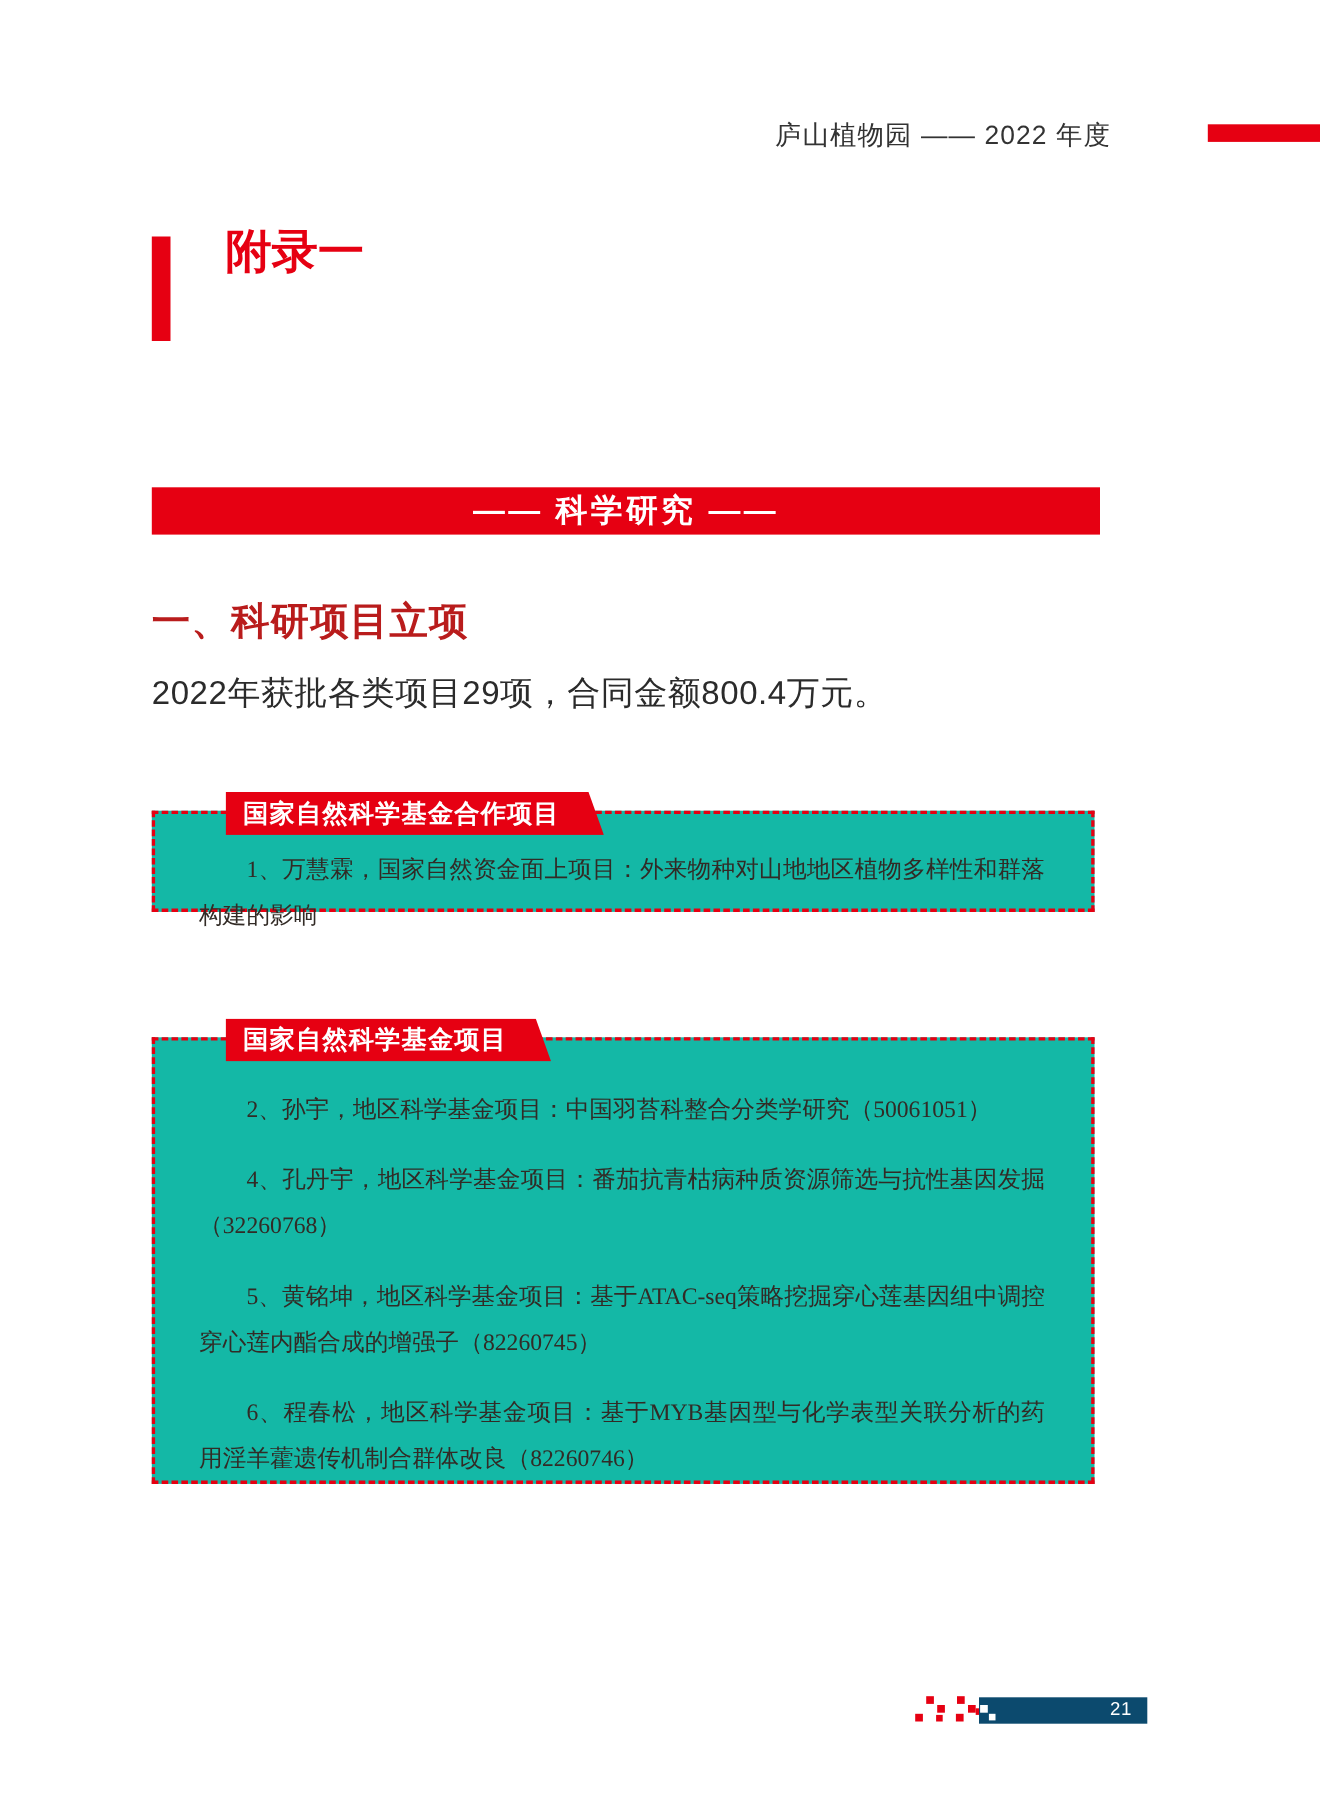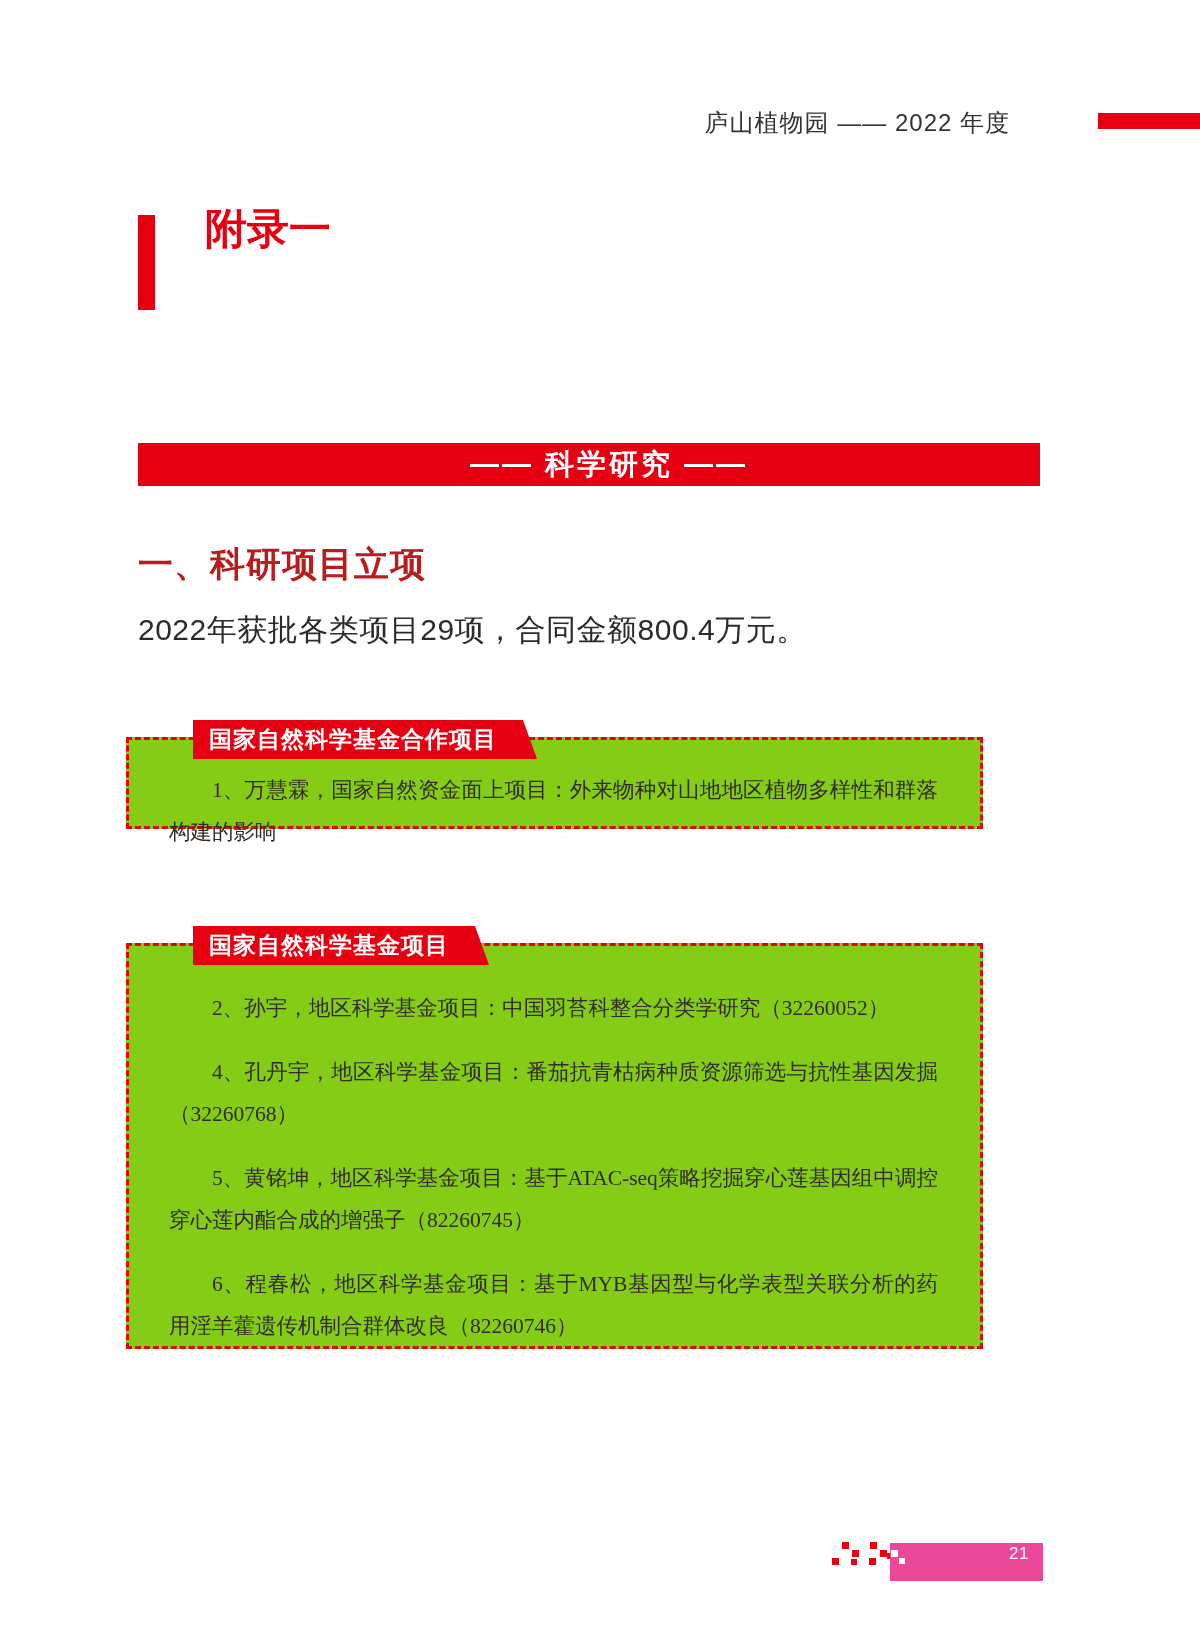--- a/index.html
+++ b/index.html
@@ -23,38 +23,38 @@
   .appendix{position:absolute;left:138px;top:205px;}
   .appendix-bar{
     position:absolute;left:0;top:10px;width:17px;height:95px;background:#e60012;
   }
   .appendix-text{margin-left:67px;color:#e60012;}
   .appendix-title{font-size:42px;font-weight:bold;line-height:1.15;text-align:right;}
   .appendix-subtitle{font-size:39px;font-weight:500;line-height:1.25;margin-top:6px;}
   
   .banner{
     position:absolute;left:138px;top:443px;width:862px;height:43px;
-    background:#e60012;display:flex;align-items:center;justify-content:center;padding-left:40px;
+    background:#e60012;display:flex;align-items:center;justify-content:center;
   }
   .banner-text{
     color:#ffffff;font-size:29px;font-weight:bold;letter-spacing:3px;
   }
   
   .section-heading{
     position:absolute;left:138px;top:541px;
     color:#b91c1c;font-size:35px;font-weight:bold;letter-spacing:1px;
   }
   .section-intro{
     position:absolute;left:138px;top:610px;
     color:#2b2b2b;font-size:30px;letter-spacing:0.5px;
   }
   
   .fund-box{
-    position:absolute;left:126px;width:857px;
-    background:#84cc16;border:3px dashed #e60012;box-sizing:border-box;
+    position:absolute;left:138px;width:857px;
+    background:#14b8a6;border:3px dashed #e60012;box-sizing:border-box;
   }
   .fund-box.box-1{top:737px;height:92px;}
   .fund-box.box-2{top:943px;height:406px;}
   .fund-tag{
     position:absolute;top:-20px;left:64px;height:39px;
     background:#e60012;color:#ffffff;
     font-size:23px;font-weight:bold;letter-spacing:1px;
     display:flex;align-items:center;
     padding:0 40px 0 16px;
     clip-path:polygon(0 0,calc(100% - 14px) 0,100% 100%,0 100%);
@@ -64,21 +64,21 @@
   .box-item{
     margin:0 0 22px 0;
     font-family:"Liberation Serif","DejaVu Serif",serif;
     color:#322b26;font-size:21.5px;line-height:1.95;
     text-indent:2em;text-align:justify;
   }
   
   .footer{position:absolute;left:0;top:1538px;width:1200px;height:30px;}
   .pixel-decoration{position:absolute;left:826px;top:0;}
   .page-bar{
-    position:absolute;left:890px;top:5px;width:153px;height:38px;background:#ec4899;text-decoration:underline;
+    position:absolute;left:890px;top:5px;width:153px;height:24px;background:#0c4a6e;text-decoration:underline;
   }
   .page-number{
     position:absolute;right:14px;top:1px;
     color:#ffffff;font-size:17px;letter-spacing:0.5px;
   }
   .notch{position:absolute;background:#ffffff;}
   .notch-1{left:1px;top:7px;width:7px;height:7px;}
   .notch-2{left:9px;top:15px;width:6px;height:6px;}
 </style>
 </head>
@@ -106,21 +106,21 @@
 <div class="fund-box box-1">
   <div class="fund-tag">国家自然科学基金合作项目</div>
   <div class="box-content">
       <p class="box-item">1、万慧霖，国家自然资金面上项目：外来物种对山地地区植物多样性和群落构建的影响</p>
     </div>
 </div>
 
 <div class="fund-box box-2">
   <div class="fund-tag">国家自然科学基金项目</div>
   <div class="box-content">
-      <p class="box-item">2、孙宇，地区科学基金项目：中国羽苔科整合分类学研究（32260052）</p>
+      <p class="box-item">2、孙宇，地区科学基金项目：中国羽苔科整合分类学研究（50061051）</p>
       <p class="box-item">4、孔丹宇，地区科学基金项目：番茄抗青枯病种质资源筛选与抗性基因发掘（32260768）</p>
       <p class="box-item">5、黄铭坤，地区科学基金项目：基于ATAC-seq策略挖掘穿心莲基因组中调控穿心莲内酯合成的增强子（82260745）</p>
       <p class="box-item">6、程春松，地区科学基金项目：基于MYB基因型与化学表型关联分析的药用淫羊藿遗传机制合群体改良（82260746）</p>
     </div>
 </div>
 
 <div class="footer">
   <svg class="pixel-decoration" width="70" height="30" viewBox="0 0 70 30" xmlns="http://www.w3.org/2000/svg">
     <g fill="#e60012">
       <rect x="16" y="4" width="7" height="7"></rect>

